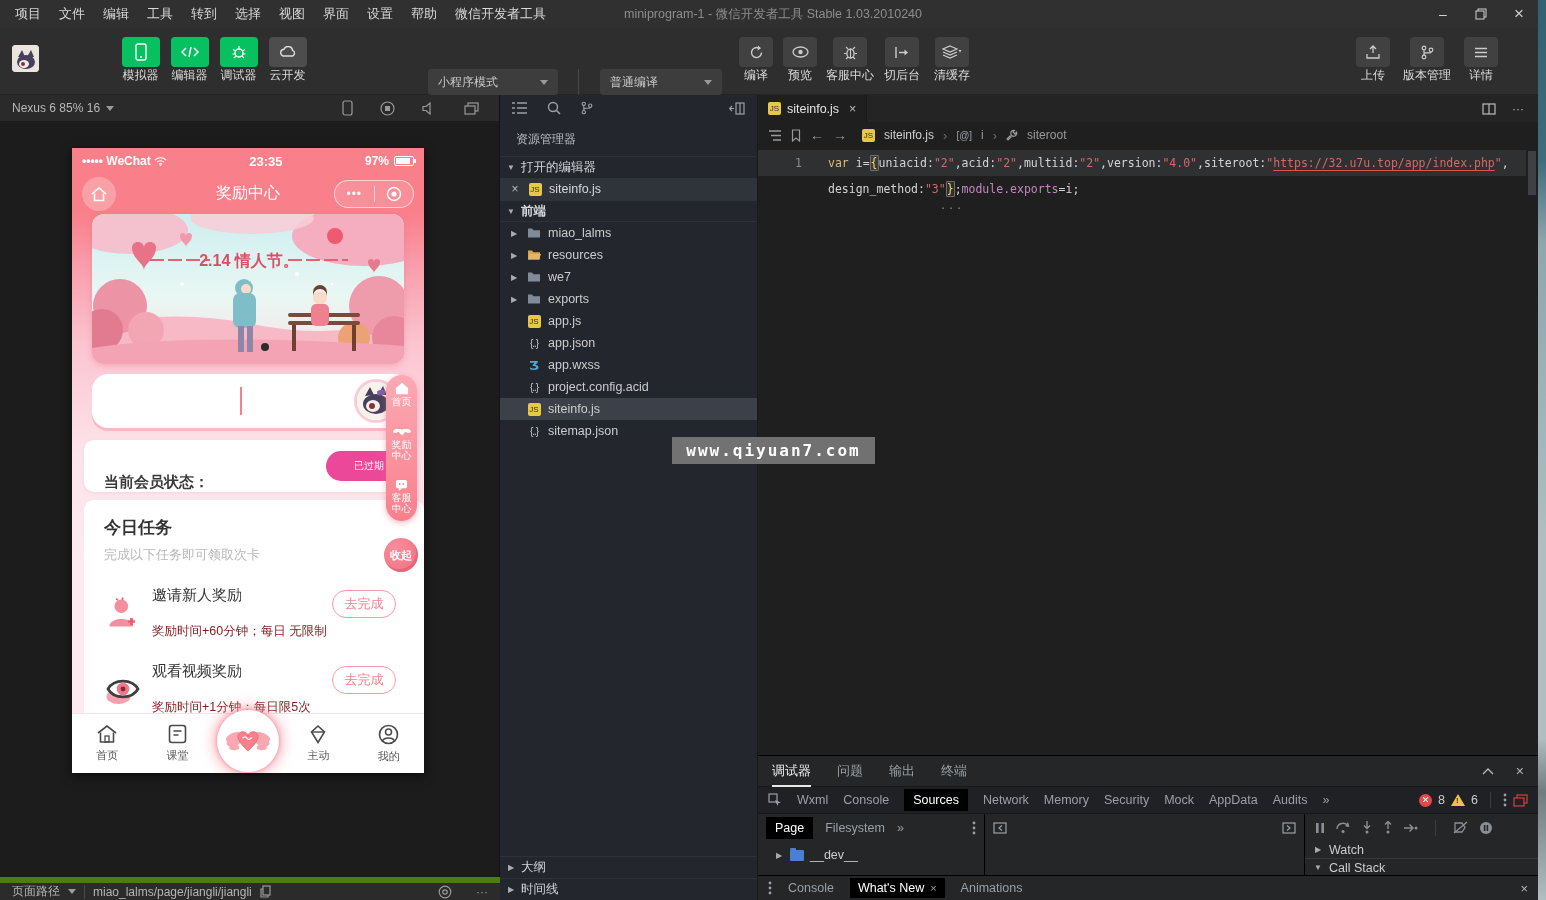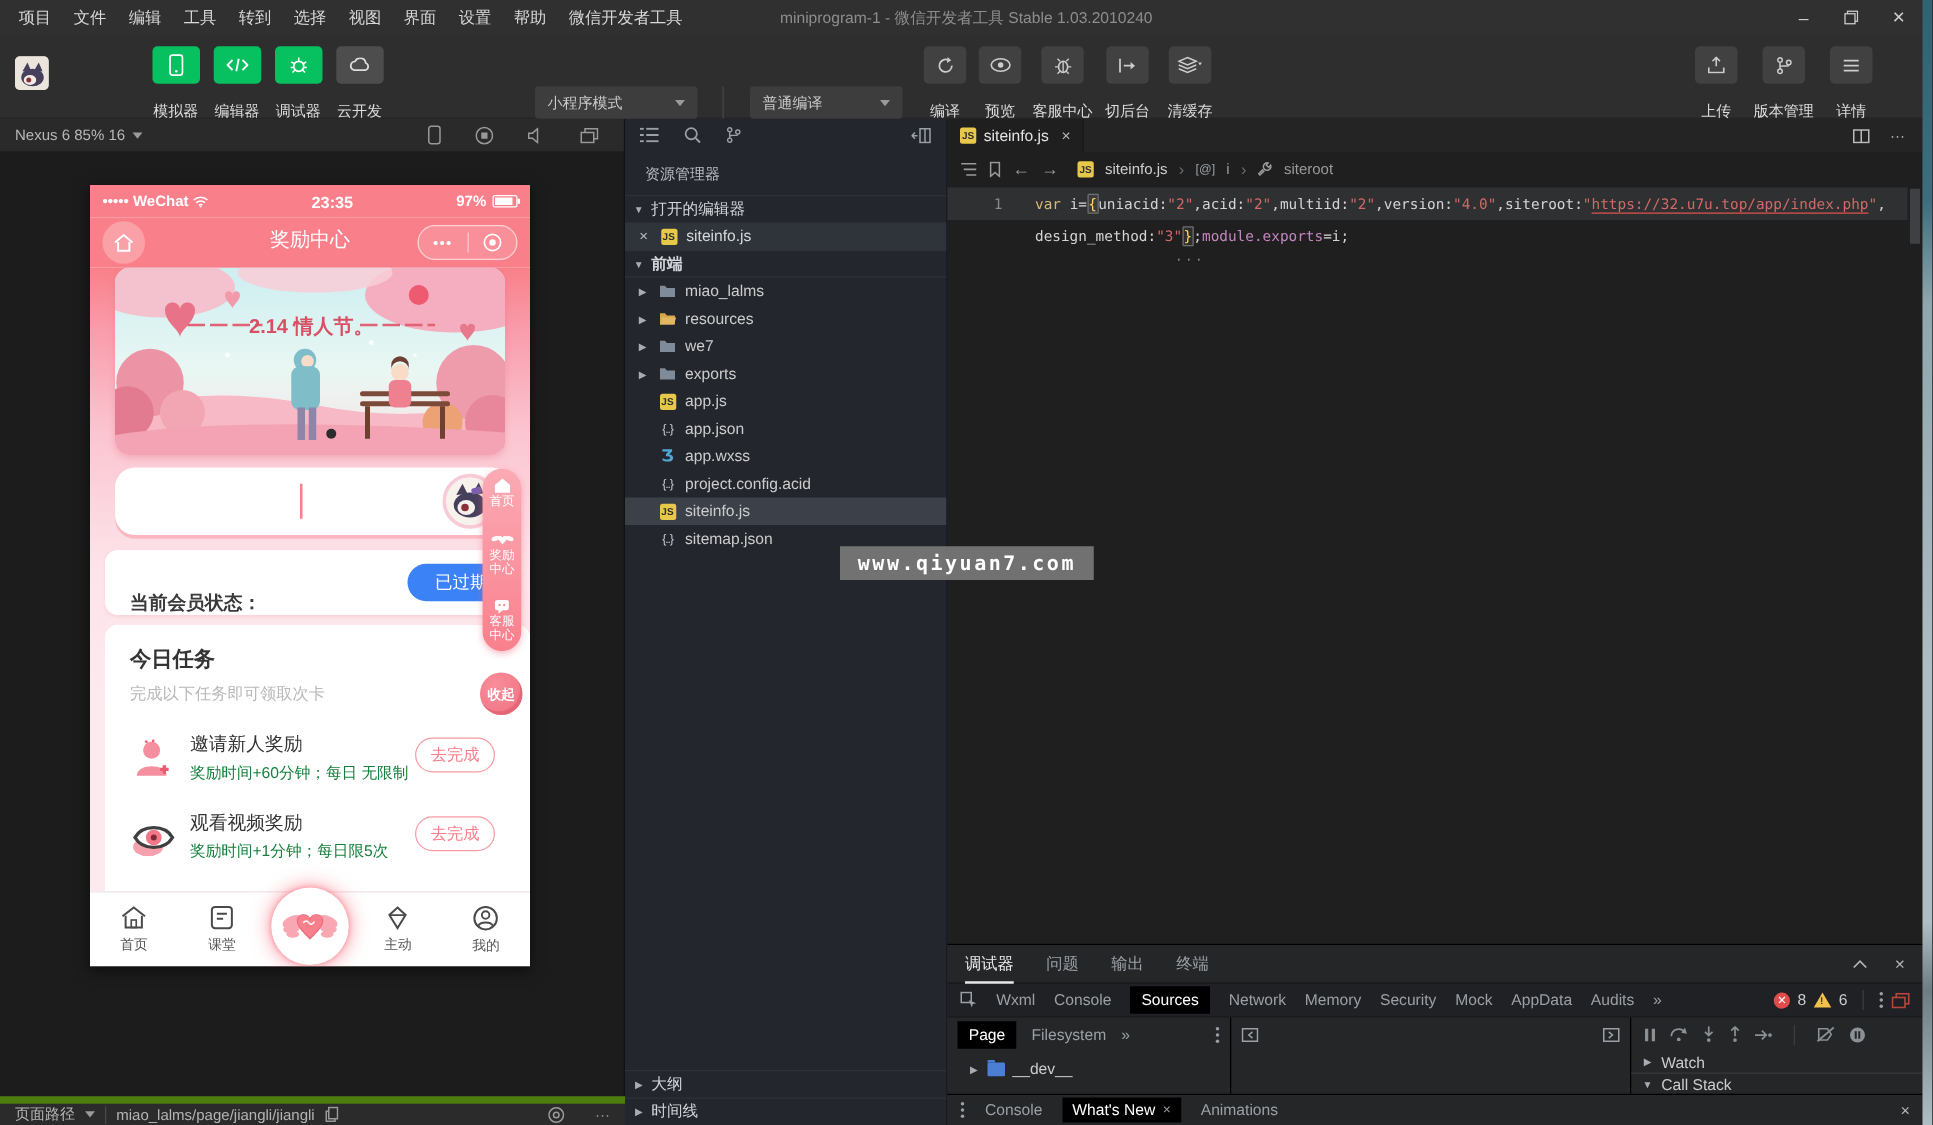--- a/index.html
+++ b/index.html
@@ -18,21 +18,21 @@
 
 
 .toolbar{position:absolute;top:28px;left:0;right:0;height:67px;background:#2e2e2e;border-bottom:1px solid #242424;z-index:20}
 .logo{position:absolute;left:12px;top:17px;width:27px;height:27px;border-radius:4px;overflow:hidden;background:#e9e2da}
 .tgroup{position:absolute;top:9px;display:flex}
 .tbtn{width:49px;display:flex;flex-direction:column;align-items:center;cursor:pointer}
 .ibox{width:38px;height:30px;border-radius:4px;display:flex;align-items:center;justify-content:center}
 .ibox.green{background:#07c160}
 .ibox.gray{background:#4d4d4d}
 .ibox.dark{background:#414141;width:34px}
-.tlbl{margin-top:14px;font-size:12px;color:#dcdcdc;white-space:nowrap}
+.tlbl{margin-top:0;font-size:12px;color:#dcdcdc;white-space:nowrap}
 .select{position:absolute;top:41px;height:26px;background:#3d3d3d;border-radius:3px;display:flex;align-items:center;padding:0 10px;color:#c9c9c9;font-size:12px;cursor:pointer}
 .caret{margin-left:auto;width:0;height:0;border-left:4px solid transparent;border-right:4px solid transparent;border-top:5px solid #9a9a9a}
 .vdiv{position:absolute;left:578px;top:41px;width:1px;height:26px;background:#474747}
 .tool-right{position:absolute;right:42px;top:9px;display:flex}
 
 
 .sim{position:absolute;top:95px;left:0;width:500px;height:782px;background:#1c1c1c;border-right:1px solid #121212}
 .sim-header{height:26px;background:#2a2a2a;display:flex;align-items:center;padding:0 12px;color:#b8b8b8;font-size:12px}
 .sim-hicons{margin-left:auto;display:flex;gap:27px;align-items:center;padding-right:8px}
 
@@ -50,29 +50,29 @@
 .cap-half{flex:1;display:flex;align-items:center;justify-content:center;font-size:12px;letter-spacing:1px}
 .cap-div{width:1px;height:16px;background:rgba(255,255,255,.55)}
 .p-body{position:absolute;top:66px;left:0;right:0;height:499px;
  background:linear-gradient(180deg,#f9808a 0%,#f99cab 10%,#fbc4d0 26%,#fde4ea 48%,#fdeaee 70%,#fdeaee 100%)}
 .banner{position:absolute;top:0;left:20px;width:312px;height:150px;border-radius:12px;overflow:hidden;box-shadow:0 2px 6px rgba(230,110,130,.35)}
 .input-card{position:absolute;top:160px;left:20px;width:318px;height:54px;background:#fff;border-radius:16px;box-shadow:0 3px 0 rgba(249,128,141,.4)}
 .cursorline{position:absolute;left:148px;top:13px;width:2px;height:28px;background:#f97f8c}
 .avatar{position:absolute;right:12px;top:5px;width:44px;height:44px;border-radius:50%;border:3px solid #f8ccd6;background:#fff;overflow:hidden}
 .member-card{position:absolute;top:226px;left:12px;width:332px;height:52px;background:#fff;border-radius:10px;display:flex;align-items:flex-end;padding-left:20px;box-shadow:0 1px 3px rgba(240,150,160,.25)}
 .member-label{font-size:15px;font-weight:bold;color:#3a3a3a}
-.badge{position:absolute;right:4px;top:11px;width:86px;height:30px;background:#3b82f6;border-radius:15px;color:#fff;font-size:14px;display:flex;align-items:center;justify-content:center}
+.badge{position:absolute;right:4px;top:11px;width:86px;height:30px;background:#ec4899;border-radius:15px;color:#fff;font-size:10px;display:flex;align-items:center;justify-content:center}
 .tasks-card{position:absolute;top:286px;left:12px;width:340px;height:213px;background:#fff;border-radius:10px 10px 0 0;padding:16px 0 0 20px}
 .tasks-title{font-size:17px;font-weight:bold;color:#333}
 .tasks-sub{margin-top:7px;font-size:13px;color:#b8b8b8}
 .task{display:flex;align-items:center;margin-top:22px;position:relative;padding-right:36px}
 .task-ico{width:38px;height:38px;flex:0 0 38px;display:flex;align-items:center;justify-content:center}
 .task-txt{margin-left:10px}
 .task-title{font-size:15px;color:#333}
-.task-desc{font-size:12.5px;color:#15803d;margin-top:5px}
+.task-desc{font-size:12.5px;color:#7f1d1d;margin-top:18px}
 .task-btn{position:absolute;right:28px;top:4px;width:64px;height:28px;border:1px solid #f99aa4;border-radius:14px;color:#f97f8c;font-size:13px;display:flex;align-items:center;justify-content:center;background:#fff}
 .rail{position:absolute;left:314px;top:161px;width:31px;height:146px;border-radius:16px;
  background:linear-gradient(180deg,#fbaab4,#f9808d);box-shadow:0 2px 6px rgba(240,100,120,.45);
  display:flex;flex-direction:column;align-items:center;justify-content:space-between;padding:7px 0;color:#fff;z-index:5}
 .rail-item{display:flex;flex-direction:column;align-items:center;gap:1px}
 .rail-lbl{width:22px;font-size:10px;line-height:11px;text-align:center}
 .collapse-btn{position:absolute;left:312px;top:324px;width:34px;height:34px;border-radius:50%;color:#fff;font-size:11px;font-weight:bold;display:flex;align-items:center;justify-content:center;background:radial-gradient(circle at 35% 30%,#f98d9a,#ee7181);box-shadow:inset -2px -3px 0 rgba(205,70,90,.35);z-index:5}
 .p-tabbar{position:absolute;bottom:0;left:0;right:0;height:60px;background:#fff;border-top:1px solid #f1e4e7;display:flex}
 .tab-item{flex:1;display:flex;flex-direction:column;align-items:center;justify-content:center;gap:4px;color:#555;font-size:11px}
 .tab-center{flex:1;position:relative}
@@ -84,21 +84,21 @@
 .exp-spacer{margin-left:auto}
 .exp-title{padding:10px 0 8px 16px;color:#b9bdc2;font-size:12px}
 .secrow{height:22px;display:flex;align-items:center;gap:5px;padding-left:6px;color:#d2d5d9;font-size:12.5px;border-top:1px solid #2d3138}
 .arrow{font-size:8px;color:#a9adb3;width:10px;text-align:center}
 .openrow{height:22px;display:flex;align-items:center;gap:6px;padding-left:9px;background:#2f343b;color:#d5d8db;font-size:12.5px}
 .xicon{color:#b9bdc2;font-size:12px;width:12px;text-align:center}
 .filerow{height:22px;display:flex;align-items:center;gap:6px;padding-left:8px;color:#ccc;font-size:12.5px;cursor:pointer}
 .filerow .arrow{width:12px}
 .filerow.sel{background:#3c4149}
 .fico{width:16px;height:14px;display:flex;align-items:center;justify-content:center;flex:0 0 16px}
-.jsbadge{width:13px;height:13px;background:#e8c84a;border-radius:2px;color:#30302a;font-size:8px;font-weight:bold;display:flex;align-items:center;justify-content:center}
+.jsbadge{width:13px;height:13px;background:#e8c84a;border-radius:2px;color:#30302a;font-size:8px;font-weight:normal;display:flex;align-items:center;justify-content:center}
 .jsonico{color:#c5cad1;font-size:10px;letter-spacing:-1px}
 .wxssico{color:#4fa7d5;font-weight:bold;font-size:13px;font-family:"DejaVu Sans",sans-serif}
 .exp-bottom{position:absolute;bottom:0;left:0;right:0}
 
 
 .editor{position:absolute;top:95px;left:758px;width:780px;height:660px;background:#1f1f1f}
 .ed-tabs{height:27px;background:#242424;display:flex;align-items:center}
 .ed-tab{height:27px;display:flex;align-items:center;gap:6px;padding:0 10px;background:#1f1f1f;border-right:1px solid #181818;color:#e4e4e4;font-size:12.5px}
 .ed-tab .close{color:#bbb;margin-left:4px}
 .ed-tabs-right{margin-left:auto;display:flex;gap:16px;align-items:center;padding-right:14px;color:#bbb}

